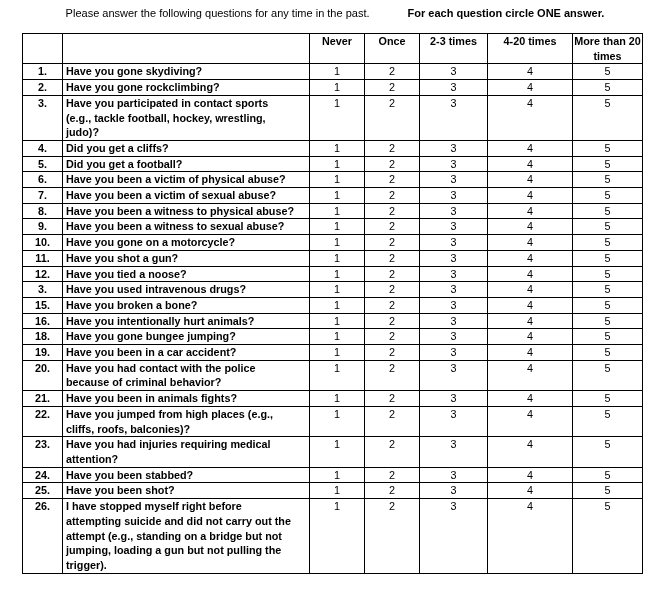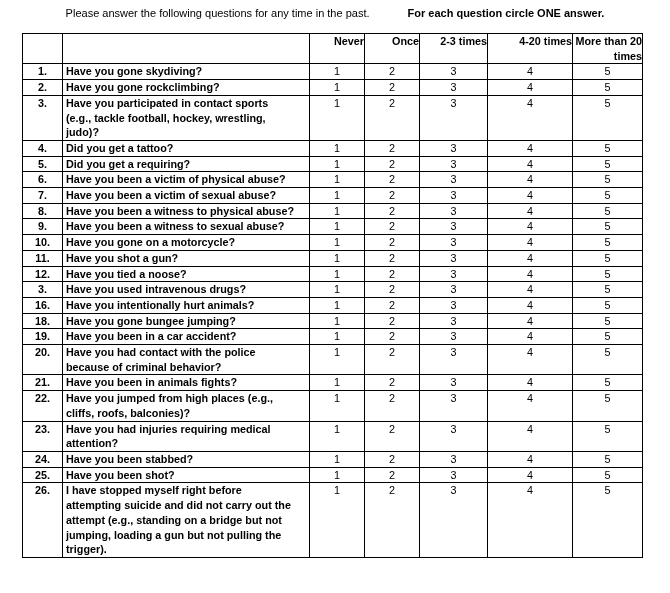--- a/index.html
+++ b/index.html
@@ -34,21 +34,21 @@
   .qtable th, .qtable td {
     border: 1px solid #000;
     font-size: 10.8px;
     line-height: 14.7px;
     vertical-align: top;
     padding: 0;
     overflow: hidden;
   }
   .qtable th {
     font-weight: 700;
-    text-align: right;
+    text-align: center;
     height: 29px;
   }
   .qtable td.num {
     font-weight: 700;
     text-align: center;
   }
   .qtable td.q {
     font-weight: 700;
     text-align: left;
     padding: 0 14px 0 3px;
@@ -109,30 +109,30 @@
         <td class="num">3.</td>
         <td class="q">Have you participated in contact sports (e.g., tackle football, hockey, wrestling, judo)?</td>
         <td class="ans">1</td>
         <td class="ans">2</td>
         <td class="ans">3</td>
         <td class="ans">4</td>
         <td class="ans">5</td>
       </tr>
       <tr>
         <td class="num">4.</td>
-        <td class="q">Did you get a tattoo?</td>
+        <td class="q">Did you get a cliffs?</td>
         <td class="ans">1</td>
         <td class="ans">2</td>
         <td class="ans">3</td>
         <td class="ans">4</td>
         <td class="ans">5</td>
       </tr>
       <tr>
         <td class="num">5.</td>
-        <td class="q">Did you get a requiring?</td>
+        <td class="q">Did you get a football?</td>
         <td class="ans">1</td>
         <td class="ans">2</td>
         <td class="ans">3</td>
         <td class="ans">4</td>
         <td class="ans">5</td>
       </tr>
       <tr>
         <td class="num">6.</td>
         <td class="q">Have you been a victim of physical abuse?</td>
         <td class="ans">1</td>
@@ -191,20 +191,29 @@
         <td class="q">Have you tied a noose?</td>
         <td class="ans">1</td>
         <td class="ans">2</td>
         <td class="ans">3</td>
         <td class="ans">4</td>
         <td class="ans">5</td>
       </tr>
       <tr>
         <td class="num">3.</td>
         <td class="q">Have you used intravenous drugs?</td>
+        <td class="ans">1</td>
+        <td class="ans">2</td>
+        <td class="ans">3</td>
+        <td class="ans">4</td>
+        <td class="ans">5</td>
+      </tr>
+      <tr>
+        <td class="num">15.</td>
+        <td class="q">Have you broken a bone?</td>
         <td class="ans">1</td>
         <td class="ans">2</td>
         <td class="ans">3</td>
         <td class="ans">4</td>
         <td class="ans">5</td>
       </tr>
       <tr>
         <td class="num">16.</td>
         <td class="q">Have you intentionally hurt animals?</td>
         <td class="ans">1</td>

